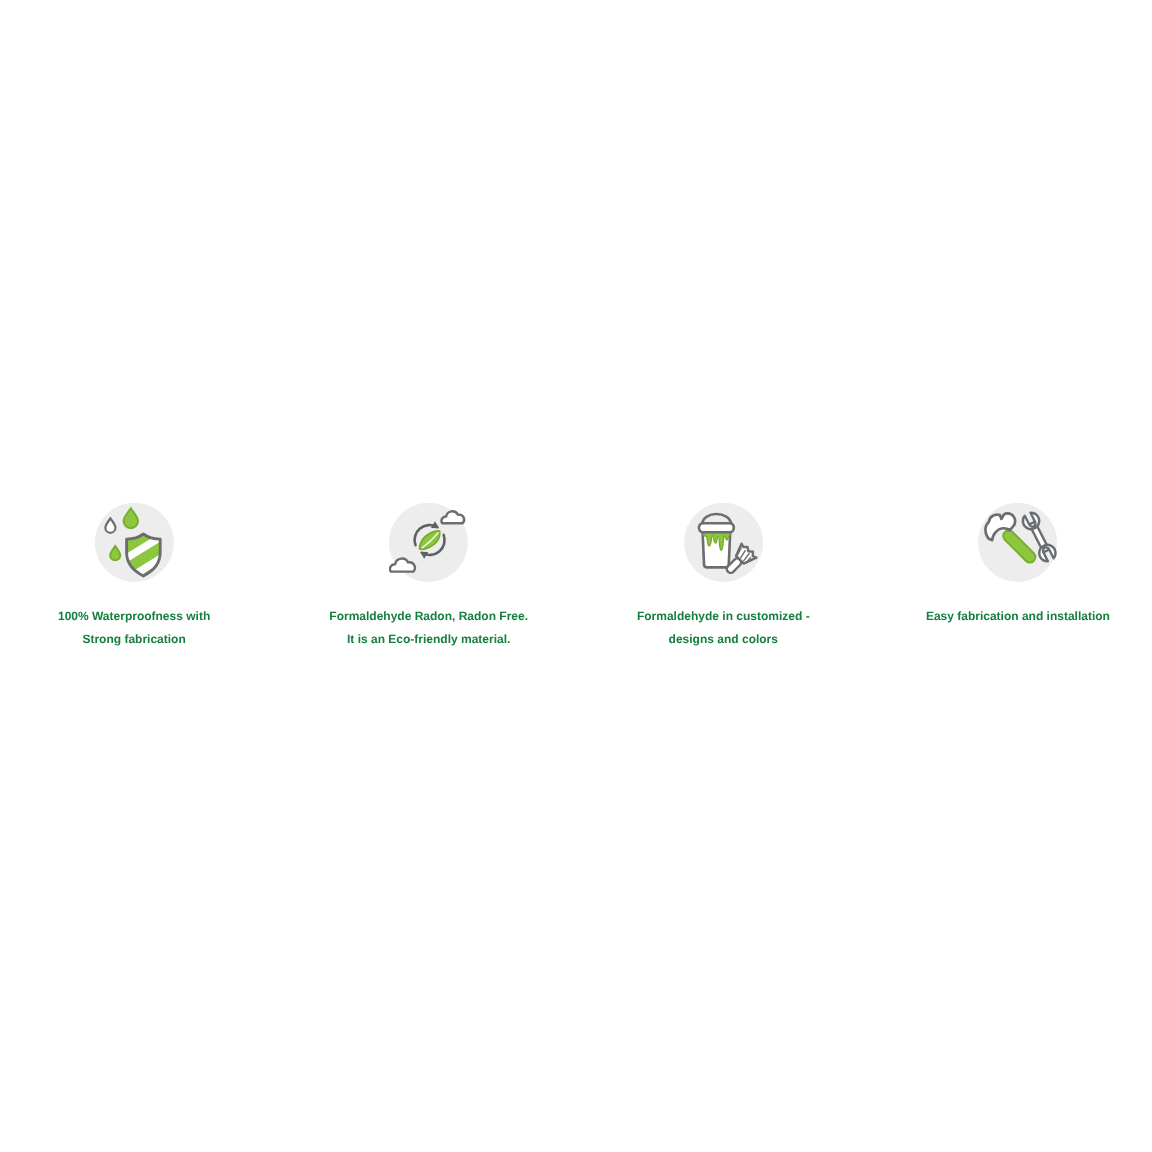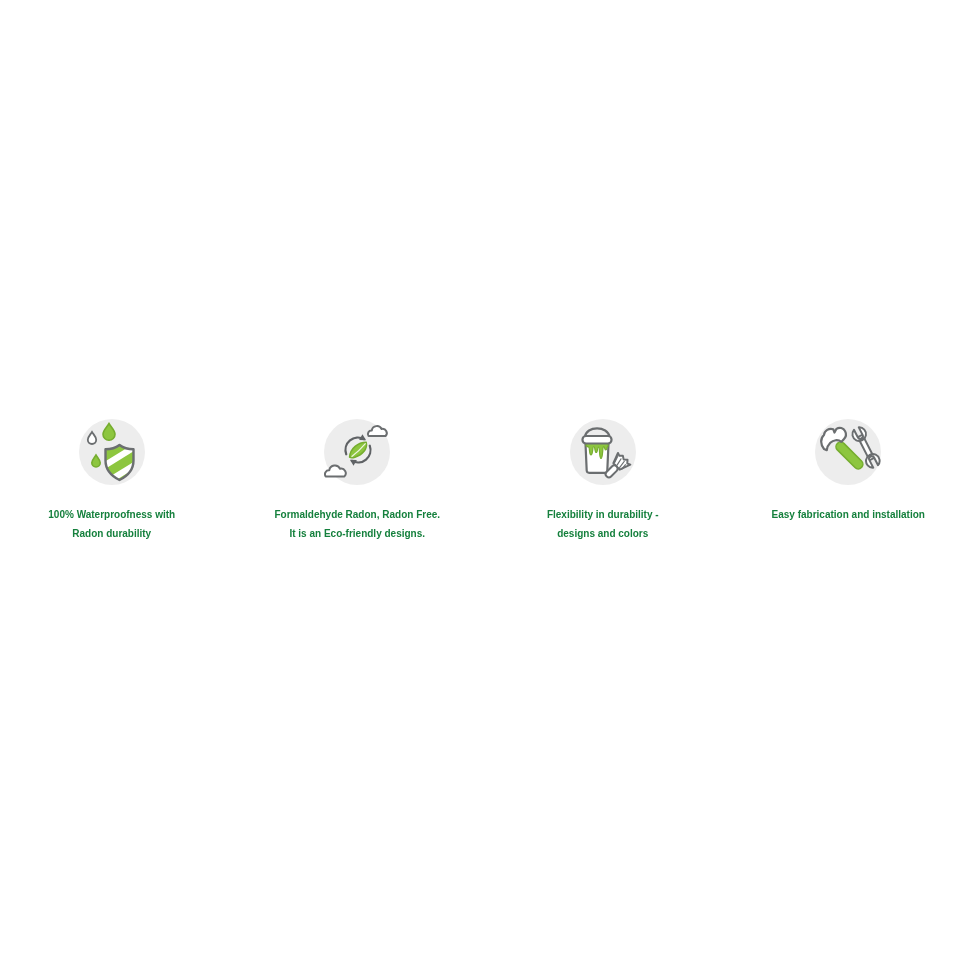--- a/index.html
+++ b/index.html
@@ -65,21 +65,21 @@
         <g clip-path="url(#shieldClip)" stroke="#8dc63f" stroke-width="9">
           <line x1="20" y1="41" x2="62" y2="15"></line>
           <line x1="20" y1="59" x2="62" y2="33"></line>
           <line x1="20" y1="77" x2="62" y2="51"></line>
         </g>
         <path d="M40.5 26 C36.5 29 31.5 30.3 26.5 30.3 L26.5 41.5 C26.5 50.5 32 56.8 40.5 61 C49 56.8 54.5 50.5 54.5 41.5 L54.5 30.3 C49.5 30.3 44.5 29 40.5 26 Z" fill="none" stroke="#6b6e70" stroke-width="2.4" stroke-linejoin="round"></path>
       </svg>
     </div>
     <div class="caption">
       <div class="caption-line">100% Waterproofness with</div>
-      <div class="caption-line">Radon durability</div>
+      <div class="caption-line">Strong fabrication</div>
     </div>
   </div>
 
   <div class="feature">
     <div class="icon-circle">
       <svg viewBox="0 0 66 66" width="66" height="66">
         <circle cx="33" cy="33" r="33" fill="#ededed"></circle>
 
         <path d="M22.25 35.3 A12.5 12.5 0 0 1 40.25 20.2" fill="none" stroke="#5f6265" stroke-width="2.2" stroke-linecap="round"></path>
         <path d="M45.75 26.7 A12.5 12.5 0 0 1 27.75 41.8" fill="none" stroke="#5f6265" stroke-width="2.2" stroke-linecap="round"></path>
@@ -94,21 +94,21 @@
         <g transform="translate(43,8)">
           <path d="M1.5 9 A3.6 3.6 0 0 1 4.8 3.4 A5.2 5.2 0 0 1 14.6 2.0 A4.2 4.2 0 0 1 18.6 9 Z" fill="#ffffff" stroke="#6b6e70" stroke-width="2" stroke-linejoin="round"></path>
         </g>
         <g transform="translate(0,47.5) scale(1.1)">
           <path d="M1.5 9 A3.6 3.6 0 0 1 4.8 3.4 A5.2 5.2 0 0 1 14.6 2.0 A4.2 4.2 0 0 1 18.6 9 Z" fill="#ffffff" stroke="#6b6e70" stroke-width="1.8" stroke-linejoin="round"></path>
         </g>
       </svg>
     </div>
     <div class="caption">
       <div class="caption-line">Formaldehyde Radon, Radon Free.</div>
-      <div class="caption-line">It is an Eco-friendly designs.</div>
+      <div class="caption-line">It is an Eco-friendly material.</div>
     </div>
   </div>
 
   <div class="feature">
     <div class="icon-circle">
       <svg viewBox="0 0 66 66" width="66" height="66">
         <circle cx="33" cy="33" r="33" fill="#ededed"></circle>
 
         <path d="M15 18 C16 6.5 38 6.5 39.5 18" fill="none" stroke="#6b6e70" stroke-width="2.2"></path>
 
@@ -124,21 +124,21 @@
             <line x1="-4" y1="-14.5" x2="-6.3" y2="-21.5"></line>
             <line x1="-0.5" y1="-14.5" x2="-2.3" y2="-22.5"></line>
             <line x1="3" y1="-14.5" x2="1.8" y2="-23"></line>
             <line x1="5.6" y1="-14.8" x2="5" y2="-21.5"></line>
           </g>
           <rect x="-3.2" y="-13.5" width="6.4" height="14" rx="3" fill="#ffffff" stroke="#6b6e70" stroke-width="2"></rect>
         </g>
       </svg>
     </div>
     <div class="caption">
-      <div class="caption-line">Flexibility in durability -</div>
+      <div class="caption-line">Formaldehyde in customized -</div>
       <div class="caption-line">designs and colors</div>
     </div>
   </div>
 
   <div class="feature">
     <div class="icon-circle">
       <svg viewBox="0 0 66 66" width="66" height="66">
         <circle cx="33" cy="33" r="33" fill="#ededed"></circle>
 
         <g transform="translate(51,28.5) rotate(-27)">

